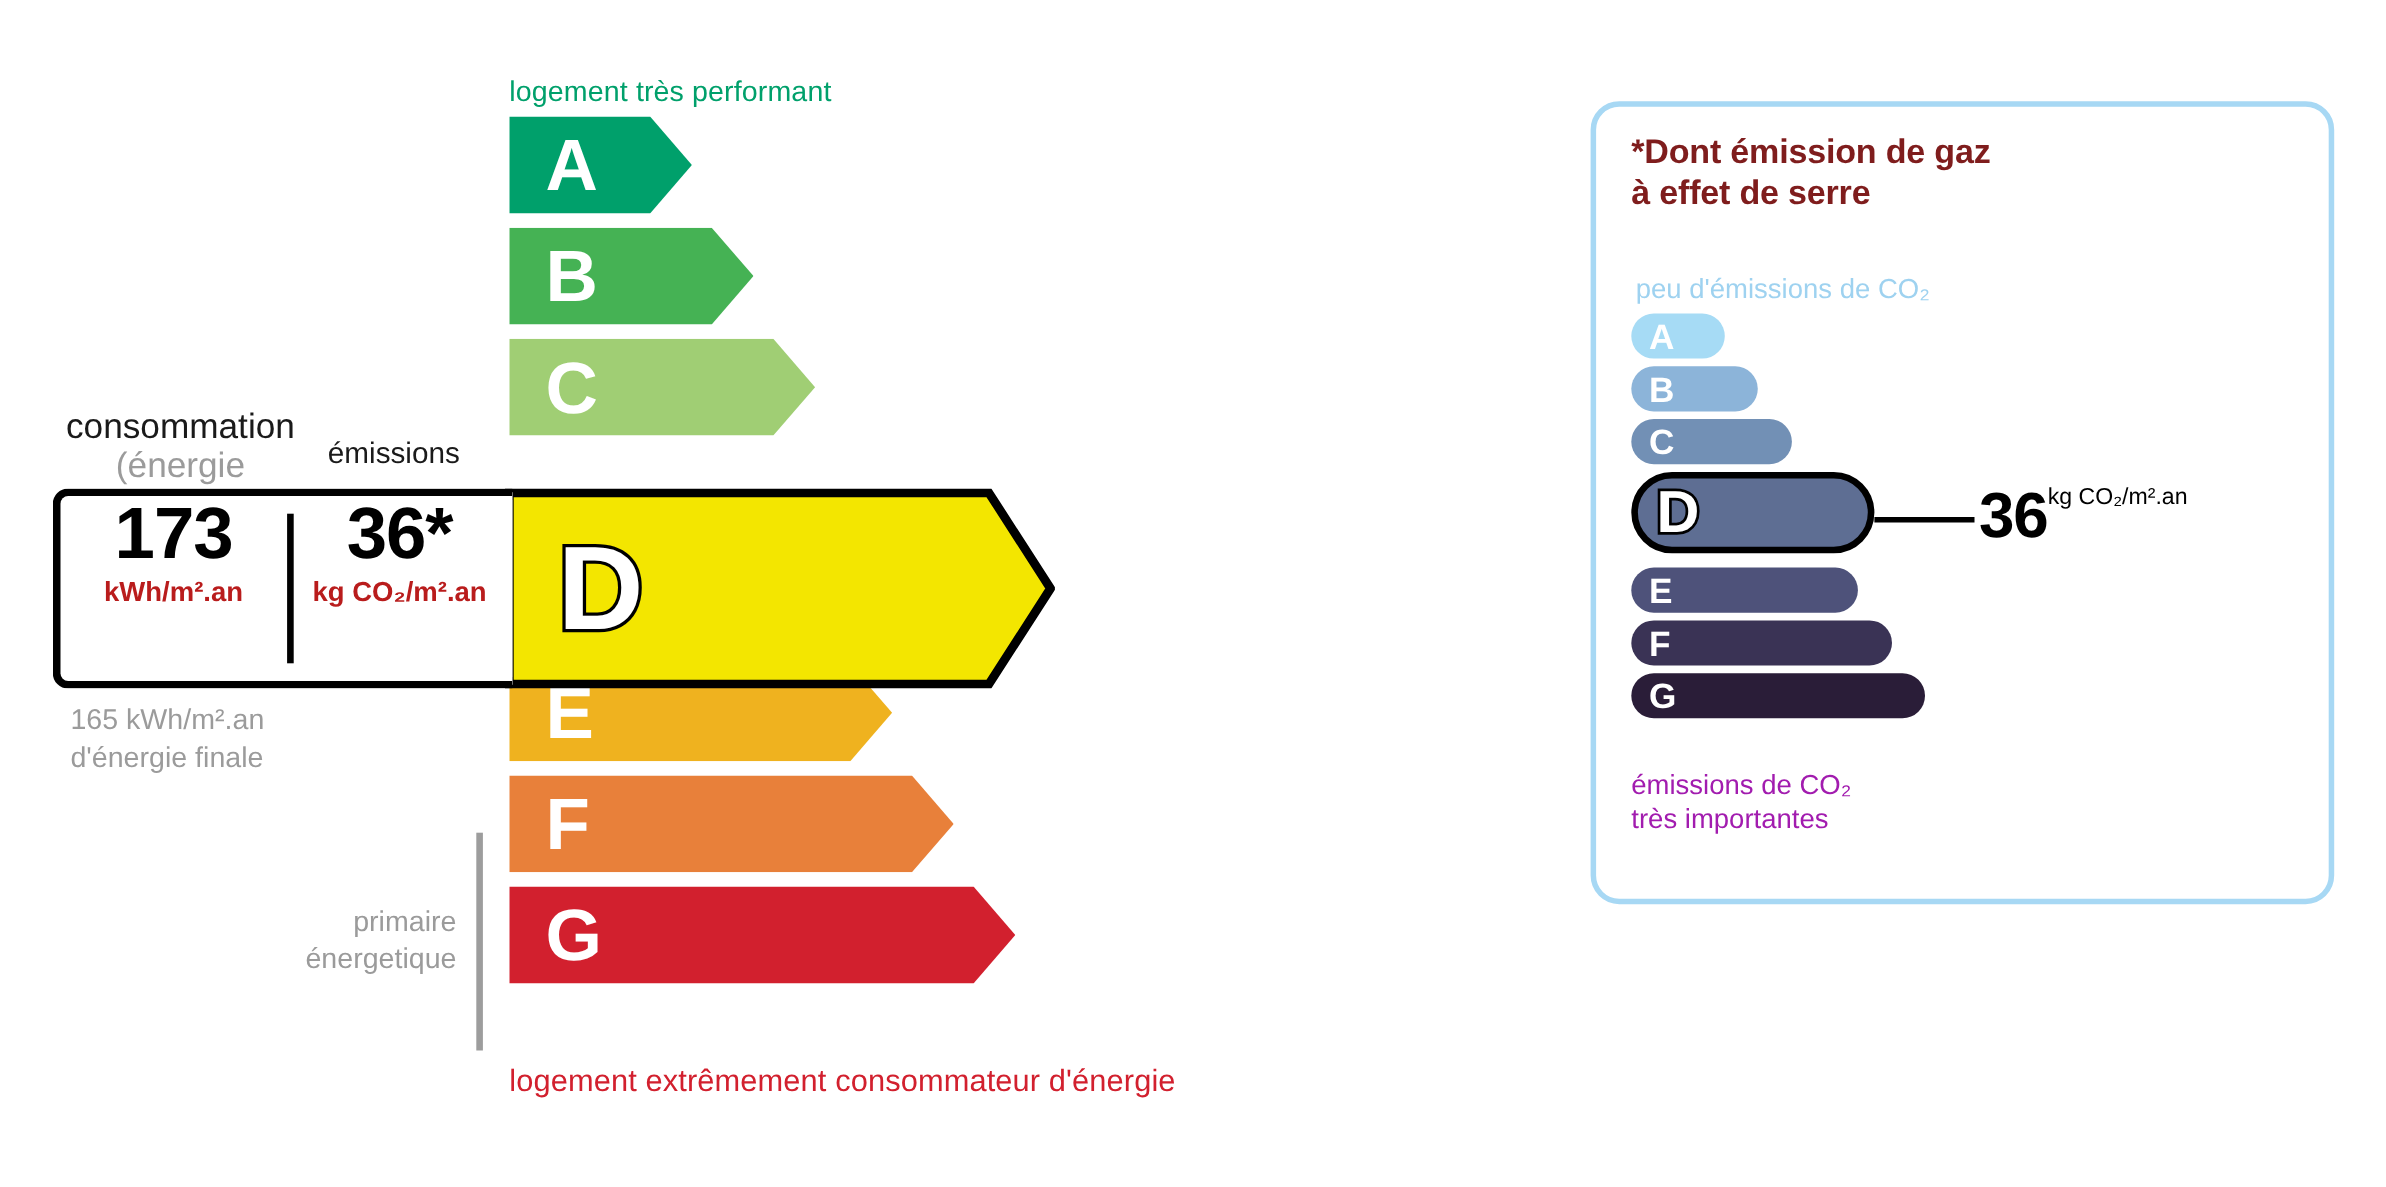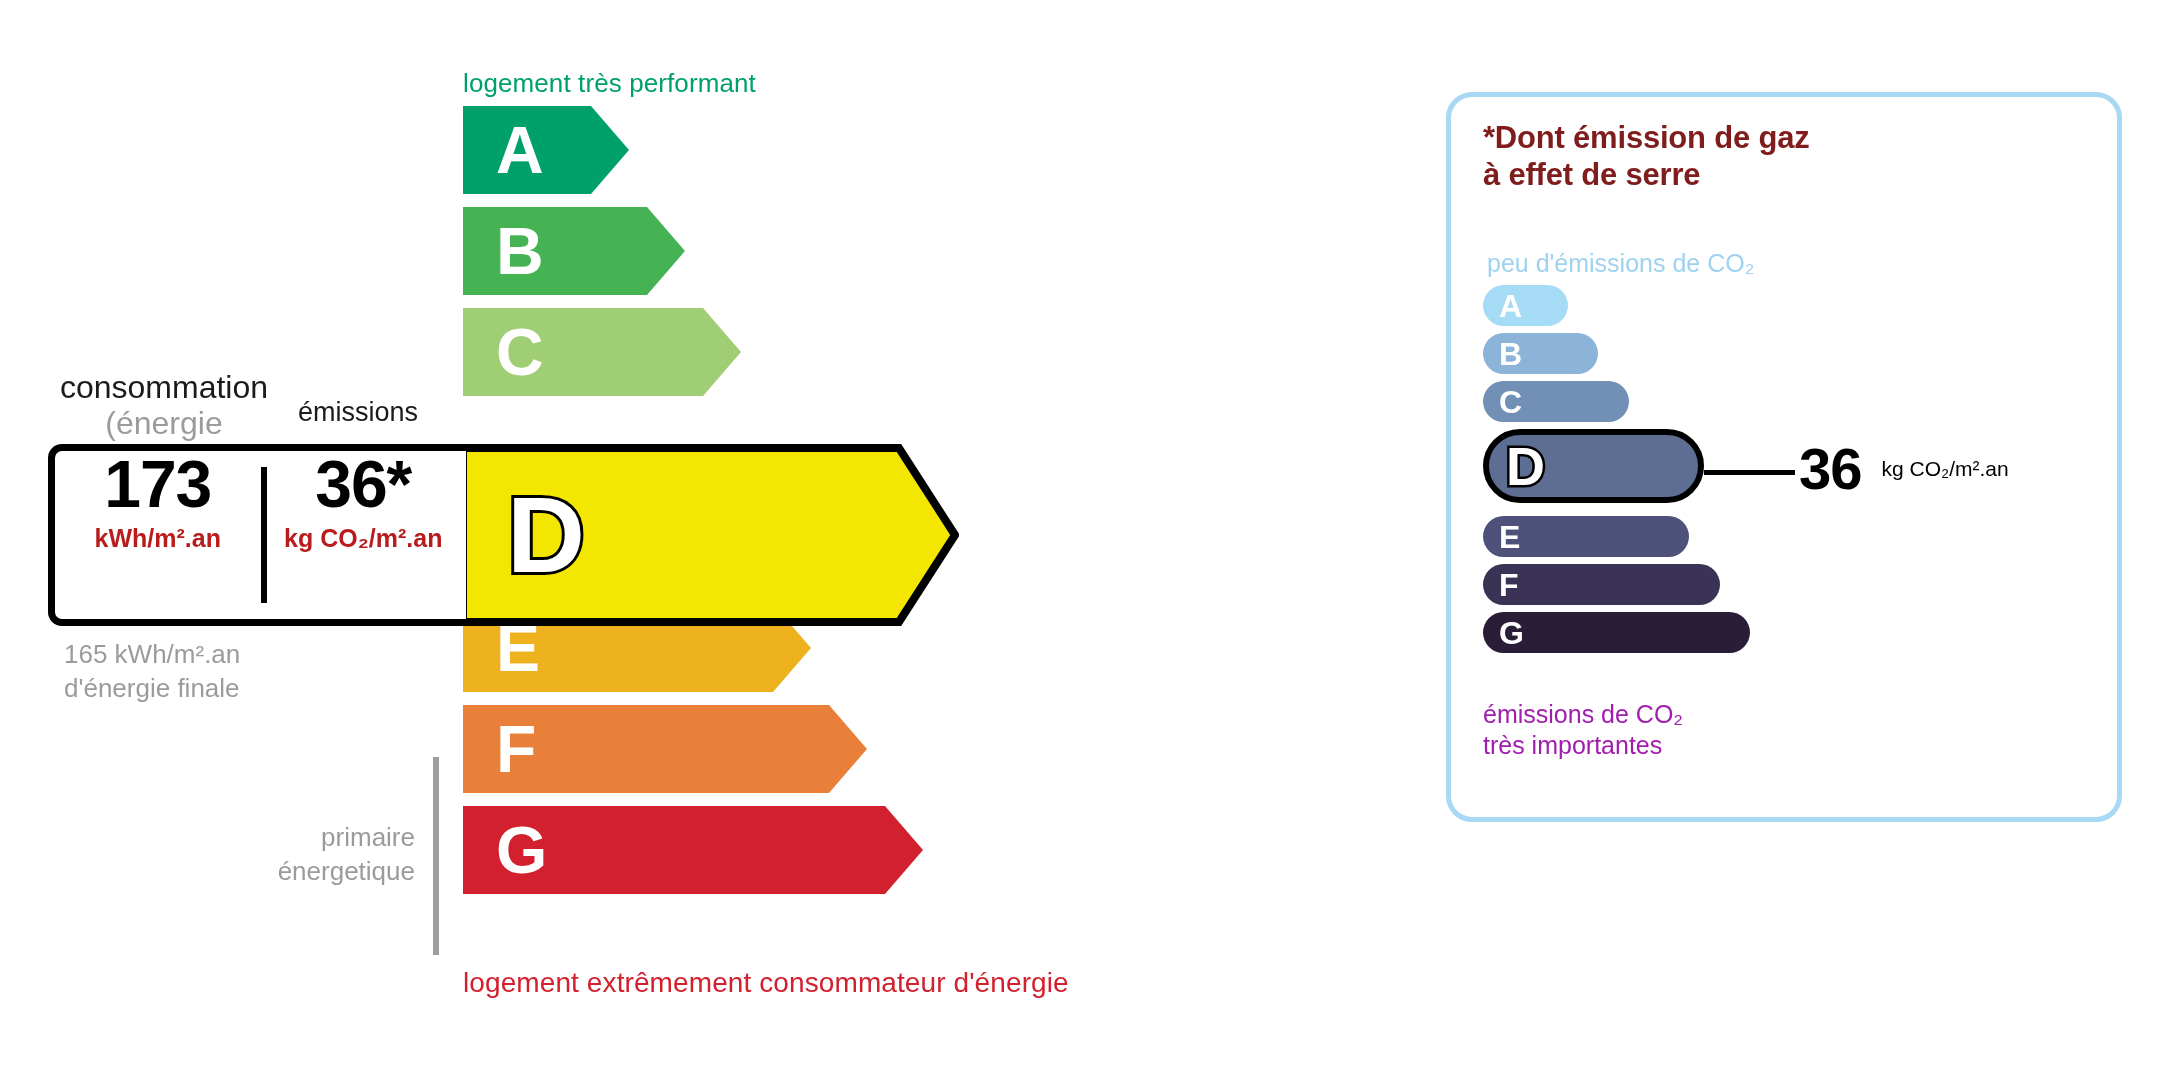--- a/index.html
+++ b/index.html
@@ -253,22 +253,22 @@
     top: 373px;
     width: 91px;
     height: 5px;
     background: #000;
   }
   .co2-callout-value {
     position: absolute;
     left: 348px;
     top: 343px;
     display: flex;
-    align-items: center;
-    gap: 20px;
+    align-items: flex-start;
+    gap: 0;
     white-space: nowrap;
   }
   .co2-callout-value .num {
     font-size: 58px;
     font-weight: bold;
     line-height: 1;
     color: #000;
     letter-spacing: -1px;
   }
   .co2-callout-value .unit {

